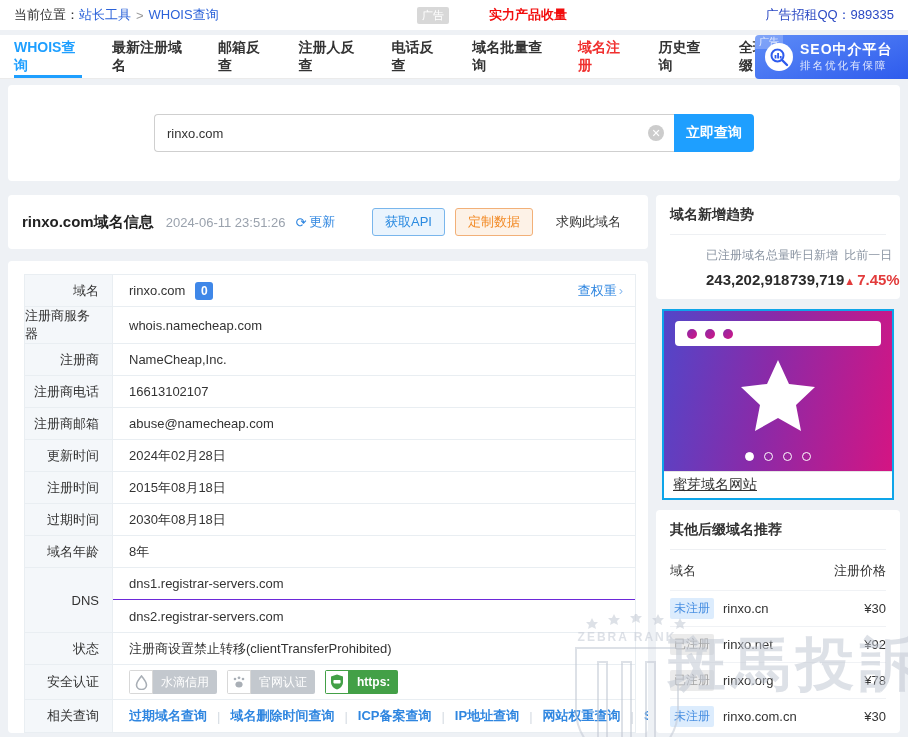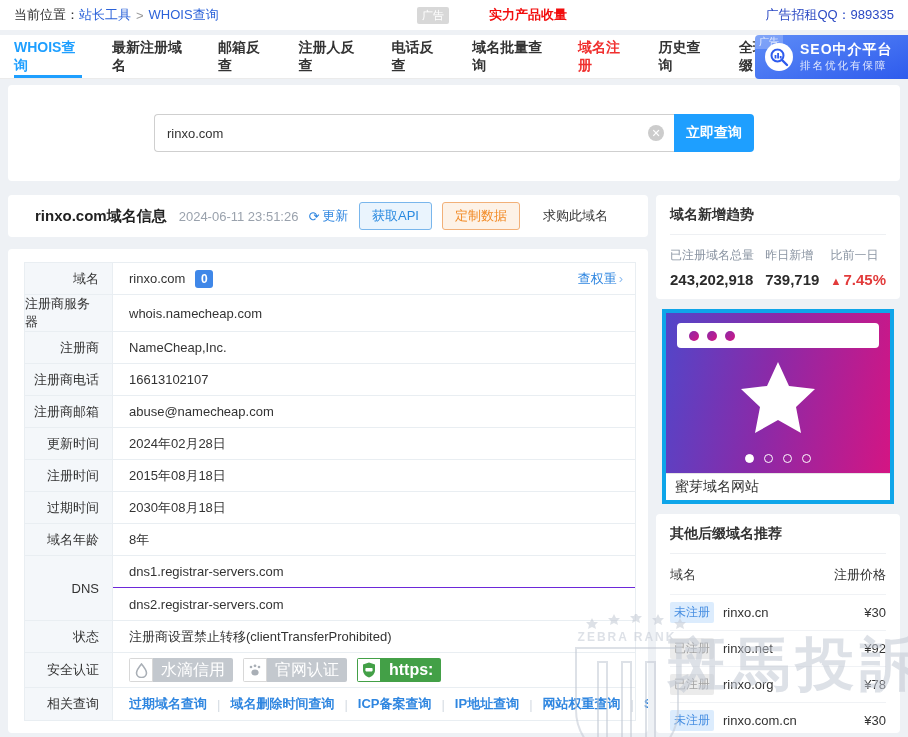--- a/index.html
+++ b/index.html
@@ -35,21 +35,21 @@
   .search-box { position:relative; width:520px; }
   .search-input { width:100%; height:38px; border:1px solid #cfcfcf; border-right:none; border-radius:4px 0 0 4px; padding:0 34px 0 12px; font-size:13px; color:#333; outline:none; font-family:inherit; }
   .clear-btn { position:absolute; right:10px; top:11px; width:16px; height:16px; background:#ccc; border-radius:50%; color:#fff; font-size:11px; line-height:16px; text-align:center; cursor:pointer; }
   .search-btn { width:80px; height:38px; background:#1e9fff; color:#fff; border:none; border-radius:0 4px 4px 0; font-size:14px; font-weight:bold; cursor:pointer; font-family:inherit; }
 
   
   .content { display:flex; gap:8px; padding:14px 8px 4px; height:556px; }
   .col-left { flex:1; display:flex; flex-direction:column; min-width:0; }
   .col-right { width:244px; display:flex; flex-direction:column; }
 
-  .info-head { background:#fff; border-radius:4px; height:42px; display:flex; align-items:center; padding:0 27px; margin-bottom:12px; }
+  .info-head { background:#fff; border-radius:4px; height:54px; display:flex; align-items:center; padding:0 14px; margin-bottom:12px; }
   .info-title b { font-size:15px; color:#222; }
   .info-time { color:#9aa2ad; font-size:13px; margin-left:12px; }
   .refresh-link { color:#2f86e0; font-size:13px; margin-left:10px; cursor:pointer; display:inline-flex; align-items:center; gap:3px; }
   .head-btns { margin-left:auto; display:flex; gap:10px; }
   .hbtn { height:28px; padding:0 12px; font-size:13px; border-radius:3px; cursor:pointer; font-family:inherit; }
   .hbtn.api { background:#eaf4fd; border:1px solid #79b6ec; color:#2a8ae0; }
   .hbtn.custom { background:#fdf2e7; border:1px solid #f2b078; color:#f28a25; }
   .hbtn.buy { background:#fff; border:1px solid #fff; color:#333; }
 
   .table-card { background:#fff; border-radius:4px; flex:1; padding:13px 12px 13px 16px; overflow:hidden; }
@@ -60,37 +60,37 @@
   .wval { flex:1; display:flex; align-items:center; padding-left:16px; color:#333; min-width:0; }
   .badge-zero { display:inline-block; min-width:18px; height:18px; background:#3f87e8; color:#fff; font-size:12px; font-weight:bold; text-align:center; line-height:18px; border-radius:3px; margin-left:10px; cursor:pointer; }
   .weight-link { margin-left:auto; margin-right:12px; color:#2f86e0; cursor:pointer; font-size:13px; }
   .weight-link .chev { color:#8fbdf0; margin-left:2px; }
   .dns-vals { flex:1; display:flex; flex-direction:column; }
   .dns-line { height:32px; display:flex; align-items:center; padding-left:16px; }
   .dns-line:first-child { border-bottom:1px solid #6d28d9; }
   .sec-badges { display:flex; gap:10px; align-items:center; padding:5px 0; }
   .sbadge { display:inline-flex; align-items:stretch; border-radius:2px; overflow:hidden; cursor:pointer; height:24px; }
   .sbadge .ibox { width:24px; background:#fff; border:1px solid #d8d8d8; display:flex; align-items:center; justify-content:center; }
-  .sbadge .lbox { padding:0 8px; display:flex; align-items:center; color:#fff; font-size:16px; background:#c3c8ce; }
+  .sbadge .lbox { padding:0 8px; display:flex; align-items:center; color:#fff; font-size:12px; background:#c3c8ce; }
   .sbadge.green .ibox { border-color:#43a047; }
   .sbadge.green .lbox { background:#43a047; font-weight:bold; }
   .rel-links { display:flex; align-items:center; flex-wrap:nowrap; }
   .rel-link { color:#2f86e0; cursor:pointer; font-size:13px; font-weight:600; white-space:nowrap;text-align:right; }
   .rel-sep { color:#d5dbe2; margin:0 10px; }
 
   
   .side-card { background:#fff; border-radius:4px; padding:11px 14px; }
   .side-title { font-size:14px; color:#333; font-weight:600; padding-bottom:10px; border-bottom:1px solid #eef0f3; }
-  .trend-stats { display:flex; justify-content:space-between; padding-top:12px; }
+  .trend-stats { display:flex; justify-content:space-between; padding-top:12px;margin-left:36px; }
   .stat .s-label { font-size:12px; color:#8a94a2; margin-bottom:7px; white-space:nowrap; }
   .stat .s-value { font-size:15px; font-weight:bold; color:#2b2b2b; }
   .stat .s-value.red { color:#e23b3b; }
   .up-tri { color:#e23b3b; font-size:11px; margin-right:2px; }
 
-  .promo { margin:10px 6px; border:4px solid #0ea5e9; background:#fff; cursor:pointer; }
+  .promo { margin:10px 6px; border:2px solid #0ea5e9; background:#fff; cursor:pointer;text-decoration:underline; }
   .promo-img { height:160px; background:linear-gradient(100deg,#5246c9 0%,#8a2aa8 45%,#d41583 100%); position:relative; }
   .promo-bar { position:absolute; left:11px; right:11px; top:10px; height:25px; background:#fff; border-radius:4px; display:flex; align-items:center; gap:8px; padding-left:12px; }
   .pdot { width:10px; height:10px; border-radius:50%; background:linear-gradient(135deg,#8a2aa8,#d41583); }
   .promo-star { position:absolute; left:50%; top:54%; transform:translate(-50%,-50%); }
   .carousel-dots { position:absolute; bottom:10px; left:50%; transform:translateX(-50%); display:flex; gap:10px; }
   .cdot { width:9px; height:9px; border-radius:50%; border:1.5px solid #fff; cursor:pointer; }
   .cdot.on { background:#fff; }
   .promo-caption { height:27px; display:flex; align-items:center; padding-left:9px; font-size:14px; color:#333; background:#fff; border-top:1px solid #e5e5e5; }
 
   .suffix-card { flex:1; overflow:hidden; }

